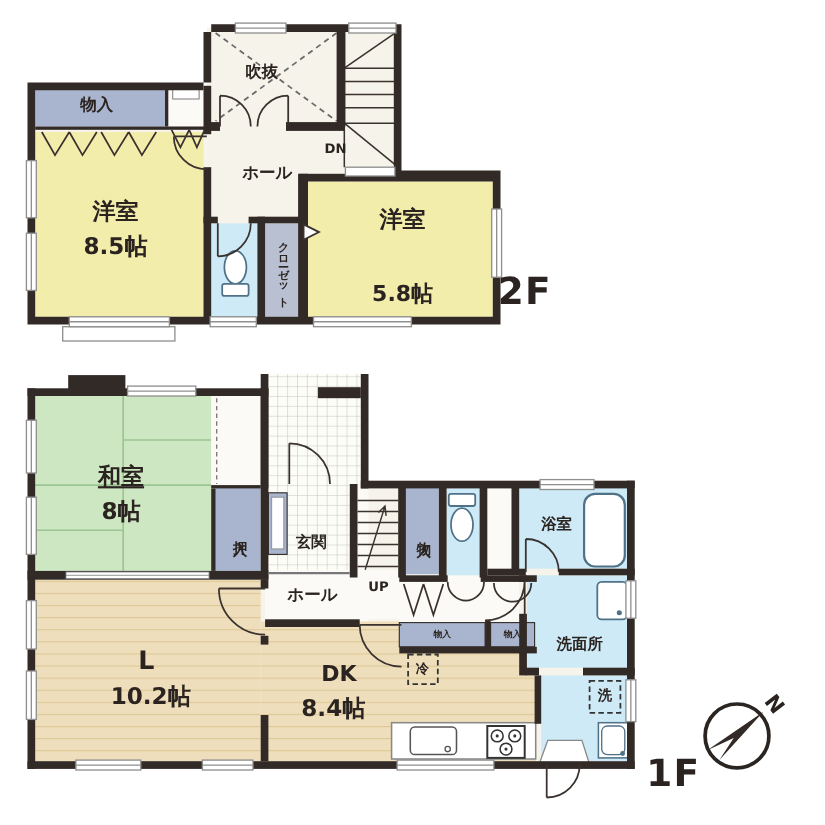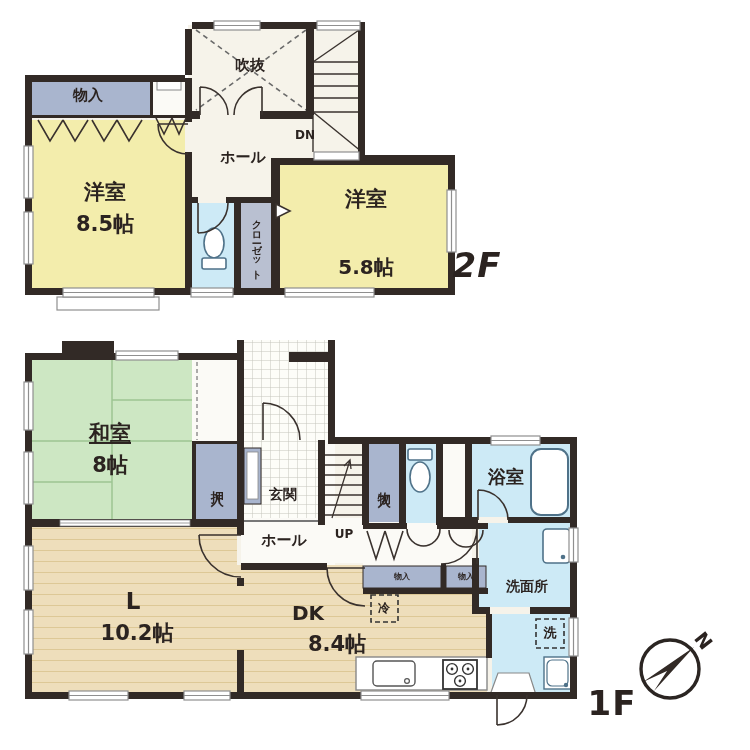--- a/index.html
+++ b/index.html
@@ -269,43 +269,43 @@
     </g>
   </g>
 
   <g>
     <circle cx="670" cy="669" r="29" fill="none" stroke="#2b2522" stroke-width="3.4"></circle>
     <polygon points="694,647 643,682 667,671 654,691" fill="#322a26"></polygon>
   </g>
 </svg>
 
 <div class="lbl" style="left:88px;top:96px;font-size:15px;">物入</div>
-<div class="lbl" style="left:238px;top:66px;font-size:15px;margin-left:12px;">吹抜</div>
+<div class="lbl" style="left:238px;top:66px;font-size:15px;">吹抜</div>
 <div class="lbl" style="left:305px;top:135px;font-size:12px;font-weight:700;">DN</div>
 <div class="lbl" style="left:243px;top:158px;font-size:15px;">ホール</div>
 <div class="lbl" style="left:105px;top:192px;font-size:21px;">洋室</div>
 <div class="lbl" style="left:105px;top:224px;font-size:21px;">8.5帖</div>
 <div class="lbl" style="left:366px;top:199px;font-size:21px;">洋室</div>
 <div class="lbl" style="left:366px;top:231px;font-size:20px;margin-top:36px;">5.8帖</div>
 <div class="lbl vert" style="left:256px;top:244px;font-size:10px;">クローゼット</div>
-<div class="lbl floor-tag" style="left:477px;top:266px;font-style:italic;">2F</div>
+<div class="lbl floor-tag" style="left:477px;top:266px;">2F</div>
 
 <div class="lbl" style="left:110px;top:433px;font-size:21px;text-decoration:underline;">和室</div>
 <div class="lbl" style="left:110px;top:465px;font-size:21px;text-align:right;">8帖</div>
 <div class="lbl vert" style="left:217px;top:482px;font-size:13px;">押入</div>
 <div class="lbl" style="left:283px;top:494px;font-size:14px;">玄関</div>
 <div class="lbl" style="left:344px;top:534px;font-size:12px;font-weight:700;">UP</div>
 <div class="lbl" style="left:284px;top:541px;font-size:15px;">ホール</div>
 <div class="lbl vert" style="left:384px;top:483px;font-size:13px;">物入</div>
-<div class="lbl" style="left:506px;top:477px;font-size:18px;">浴室</div>
+<div class="lbl" style="left:506px;top:477px;font-size:14px;">浴室</div>
 <div class="lbl" style="left:527px;top:586px;font-size:14px;">洗面所</div>
 <div class="lbl" style="left:550px;top:633px;font-size:13px;">洗</div>
 <div class="lbl" style="left:384px;top:608px;font-size:12px;">冷</div>
 <div class="lbl tiny" style="left:402px;top:577px;font-size:8px;">物入</div>
 <div class="lbl tiny" style="left:466px;top:577px;font-size:8px;">物入</div>
 <div class="lbl" style="left:133px;top:601px;font-size:23px;">L</div>
 <div class="lbl" style="left:137px;top:633px;font-size:21px;">10.2帖</div>
 <div class="lbl" style="left:308px;top:613px;font-size:20px;">DK</div>
-<div class="lbl" style="left:303px;top:644px;font-size:21px;margin-left:34px;">8.4帖</div>
+<div class="lbl" style="left:303px;top:644px;font-size:21px;">8.4帖</div>
 <div class="lbl floor-tag" style="left:612px;top:704px;">1F</div>
 <div class="lbl" style="left:703px;top:641px;font-size:19px;font-weight:700;transform:translate(-50%,-50%) rotate(52deg);">N</div>
 
 </div>
 
 </body></html>

